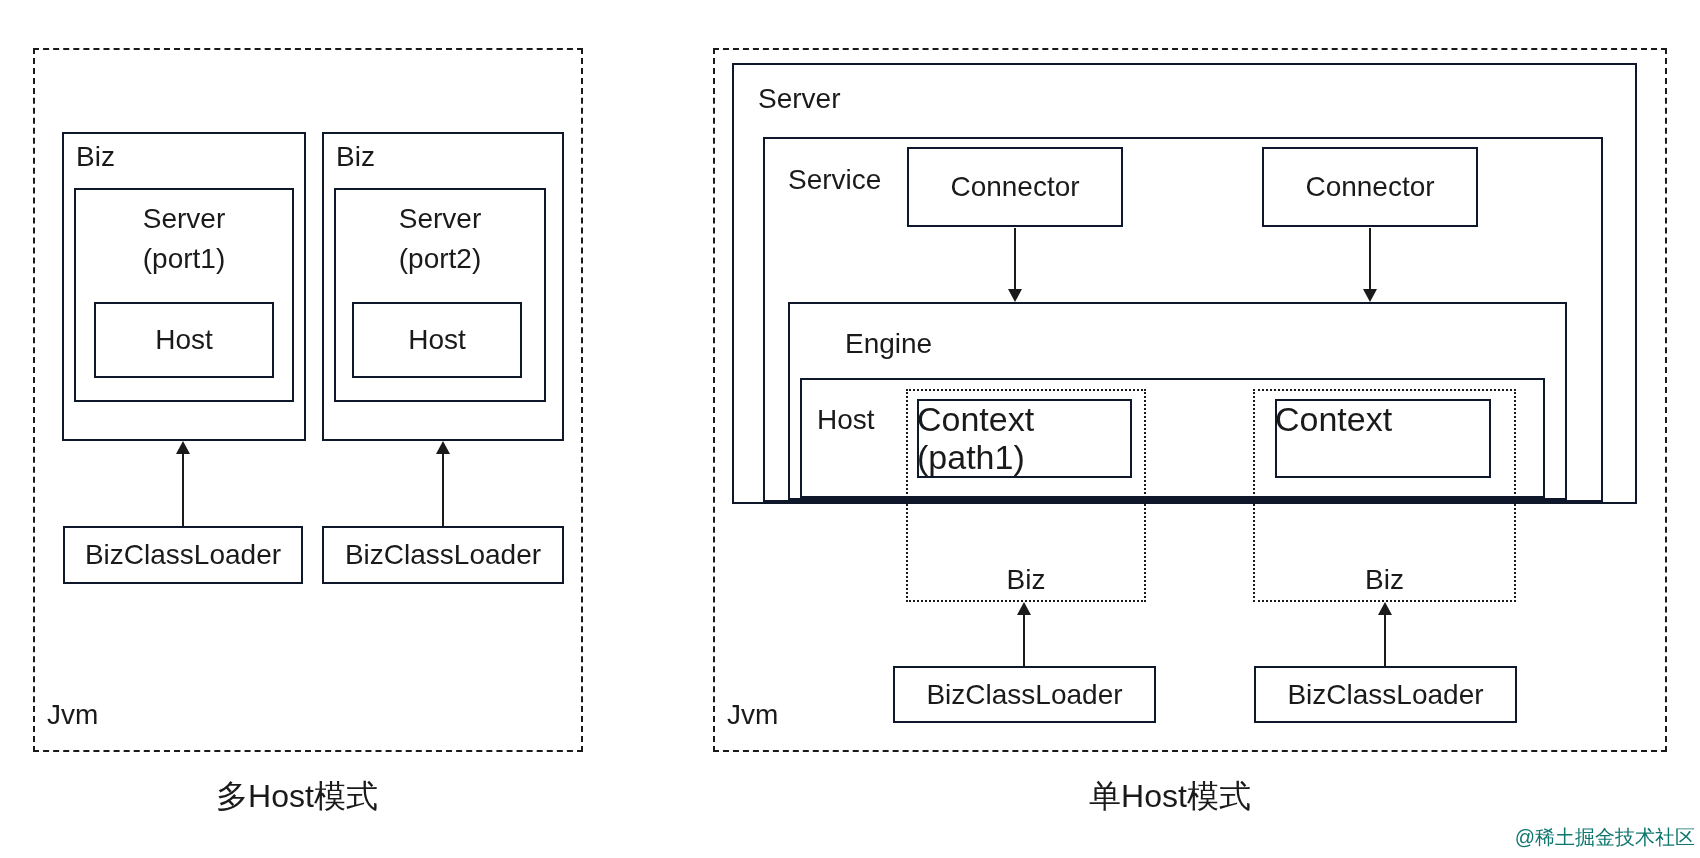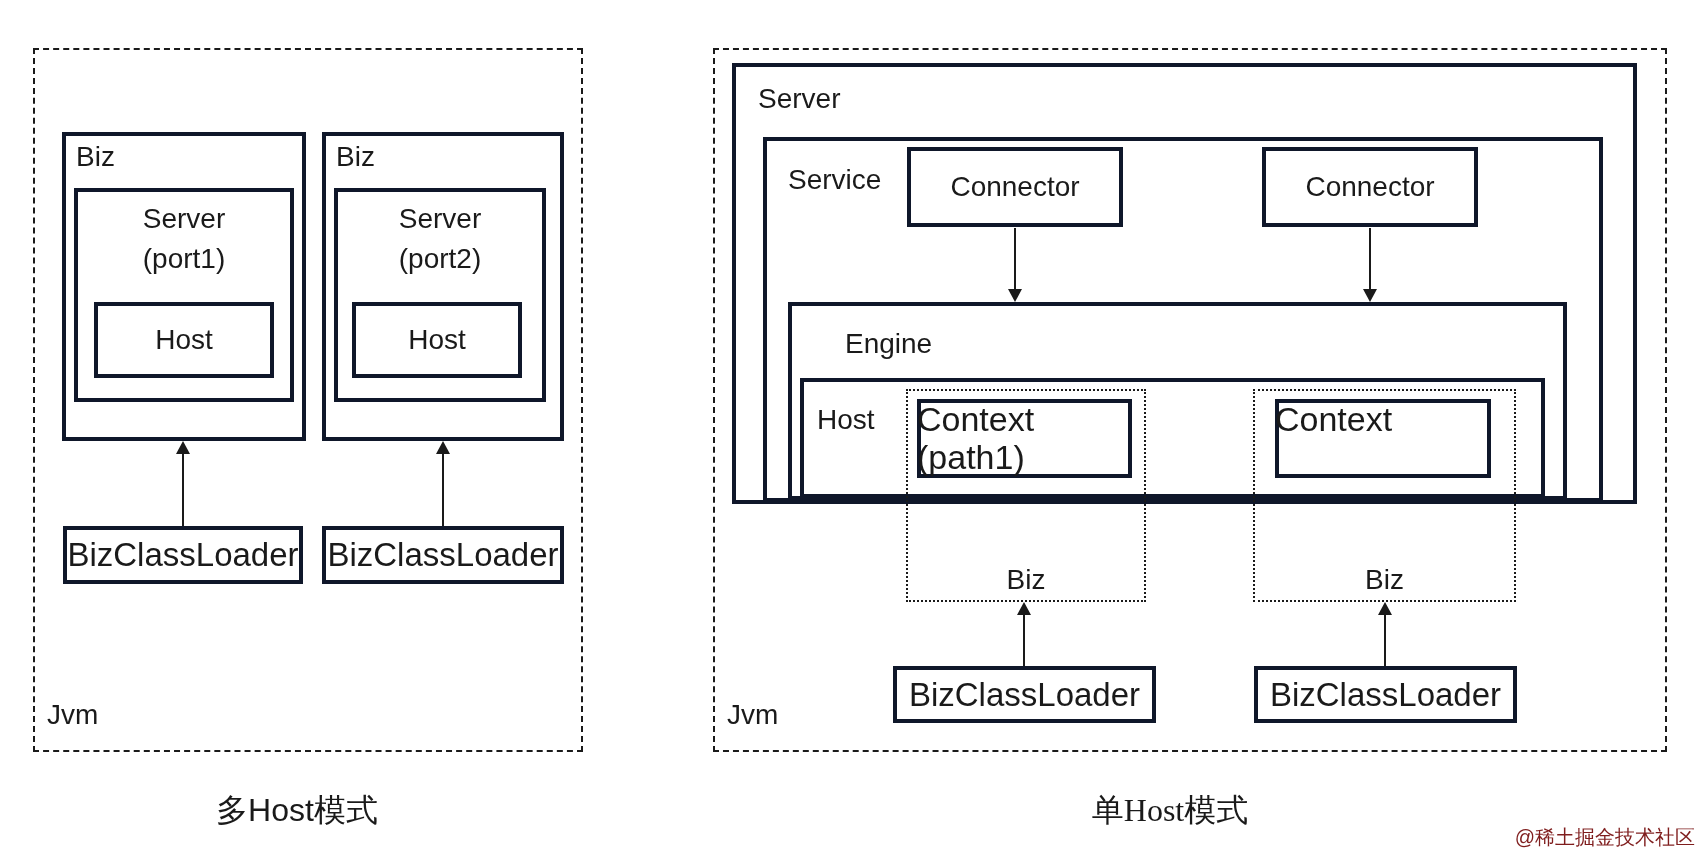--- a/index.html
+++ b/index.html
@@ -1,30 +1,30 @@
 <!DOCTYPE html>
 <html><head>
 <meta charset="utf-8">
 <style>
   html,body{margin:0;padding:0;background:#ffffff;}
   #stage{
     position:relative;width:1700px;height:858px;background:#ffffff;overflow:hidden;
     font-family:"Liberation Sans","DejaVu Sans",sans-serif;color:#1a1a1a;
   }
   #stage *{box-sizing:border-box;}
-  .box{position:absolute;border:4px solid #0f172a;background:transparent;}
+  .box{position:absolute;border:2px solid #0f172a;background:transparent;}
   .dashed-box{position:absolute;border:2px dashed #1a1a1a;background:transparent;}
   .dotted-box{position:absolute;border:2px dotted #1a1a1a;background:transparent;}
   .lbl{position:absolute;font-size:28px;line-height:32px;white-space:nowrap;}
   .center-flex{display:flex;align-items:center;justify-content:center;}
   .two-line{position:absolute;text-align:center;font-size:28px;line-height:40px;}
   .two-line-sm{position:absolute;text-align:left;font-size:34px;line-height:38px;}
-  .bcl-text{font-size:33px;}
-  .caption{position:absolute;font-size:32px;line-height:36px;text-align:center;white-space:nowrap;margin-top:14px;}
-  .watermark{position:absolute;font-size:20px;line-height:24px;text-align:right;color:#7f1d1d;white-space:nowrap;}
+  .bcl-text{font-size:28px;}
+  .caption{position:absolute;font-size:32px;line-height:36px;text-align:center;white-space:nowrap;}
+  .watermark{position:absolute;font-size:20px;line-height:24px;text-align:right;color:#0f766e;white-space:nowrap;}
   .biz-bottom-label{position:absolute;display:flex;align-items:flex-end;justify-content:center;
     font-size:28px;line-height:32px;padding-bottom:6px;}
   
   .arrow{position:absolute;width:14px;display:flex;flex-direction:column;align-items:center;}
   .arrow .line{width:2px;flex:1;background:#1a1a1a;}
   .head-up{width:0;height:0;border-left:7px solid transparent;border-right:7px solid transparent;
     border-bottom:13px solid #1a1a1a;}
   .head-down{width:0;height:0;border-left:7px solid transparent;border-right:7px solid transparent;
     border-top:13px solid #1a1a1a;}
 </style>
@@ -137,17 +137,17 @@
 
   <div class="box center-flex bcl-text" style="left:893px;top:666px;width:263px;height:57px;">
     <span>BizClassLoader</span>
   </div>
   <div class="box center-flex bcl-text" style="left:1254px;top:666px;width:263px;height:57px;">
     <span>BizClassLoader</span>
   </div>
 
   <div class="lbl" style="left:727px;top:699px;">Jvm</div>
 
-  <div class="caption" style="left:1010px;top:778px;width:320px;font-family:Liberation Serif, serif;">单Host模式</div>
+  <div class="caption" style="left:1010px;top:778px;width:320px;">单Host模式</div>
 
   <div class="watermark" style="left:1420px;top:825px;width:275px;">@稀土掘金技术社区</div>
 
 </div>
 
 </body></html>

